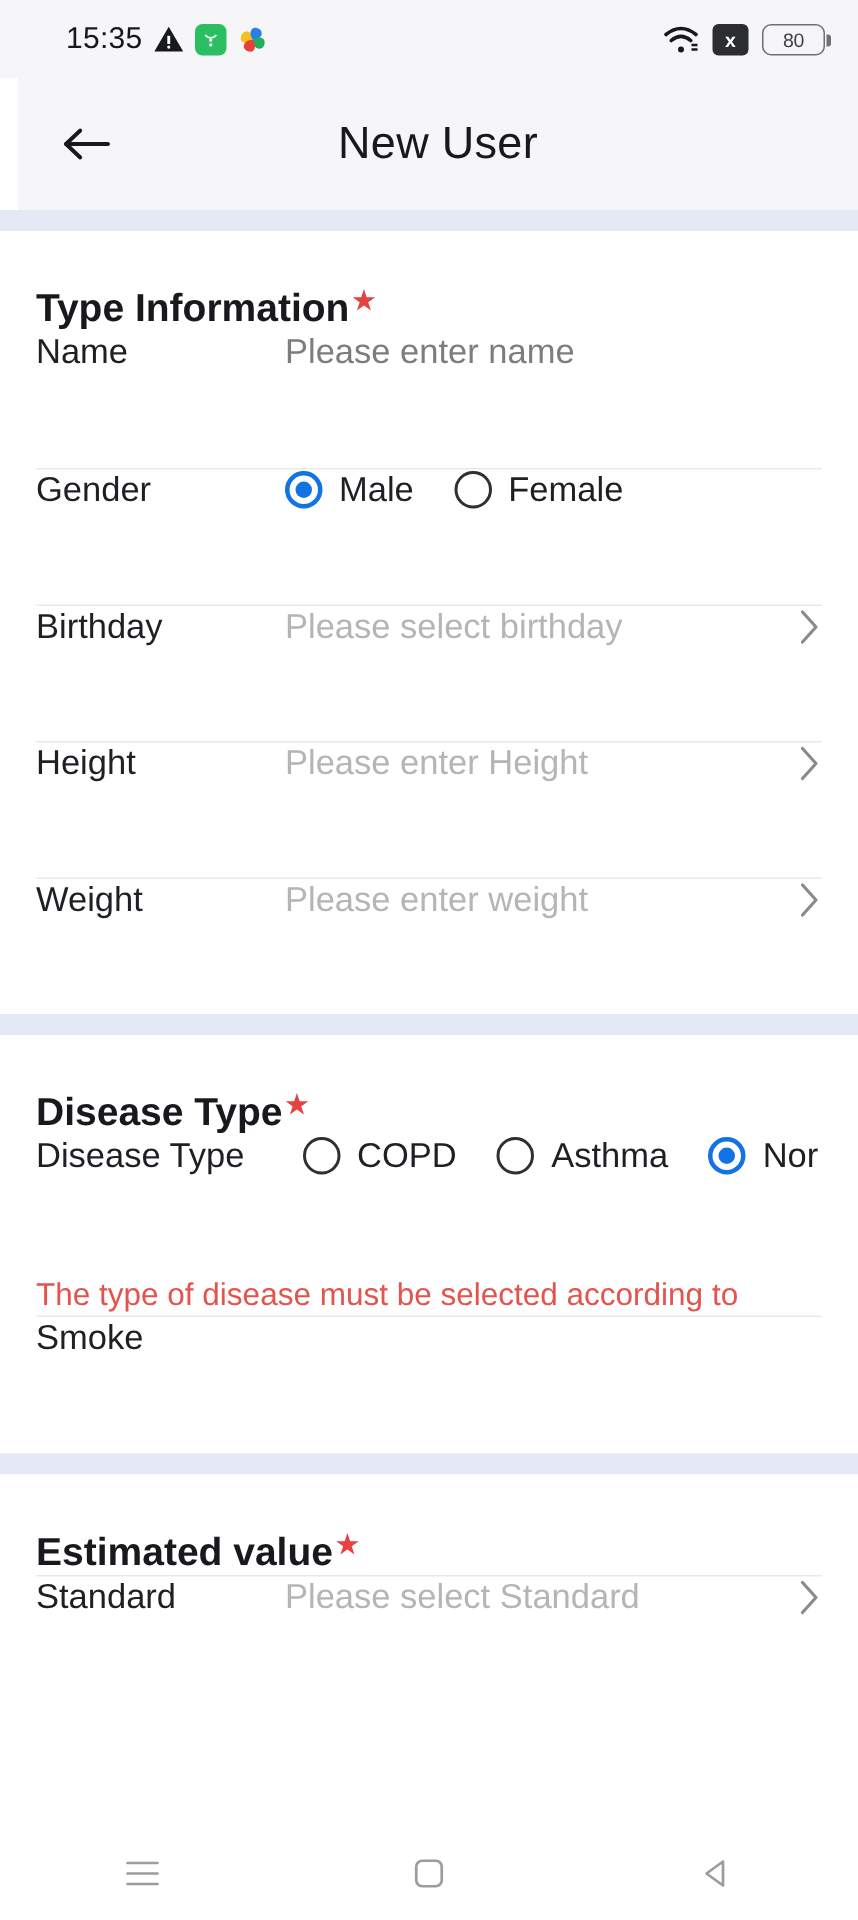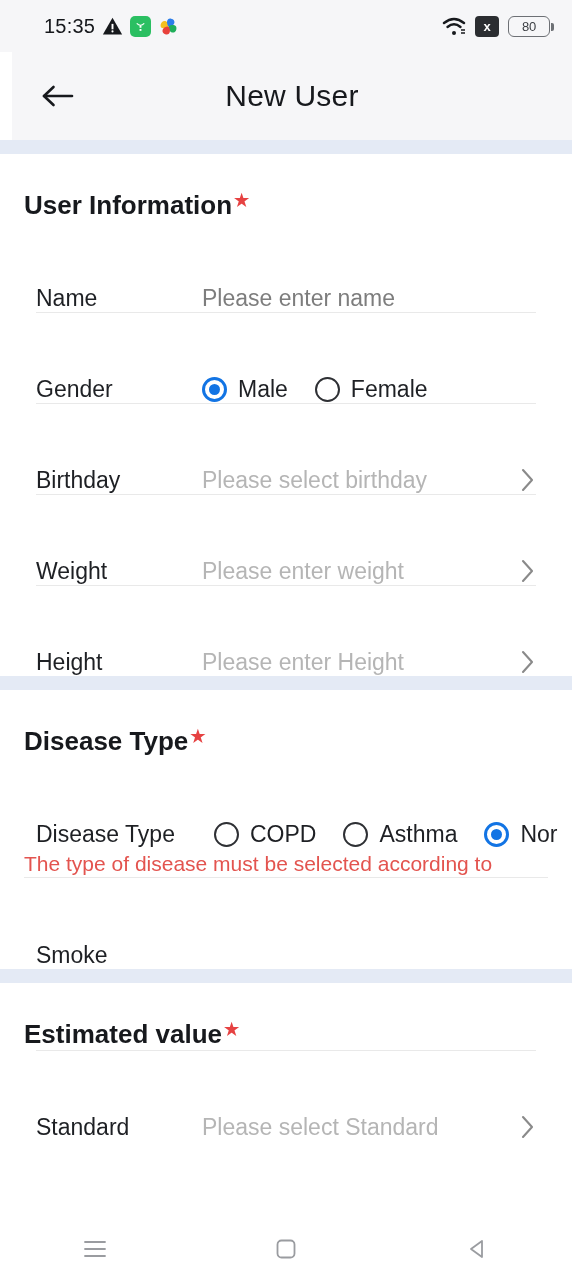--- a/index.html
+++ b/index.html
@@ -66,22 +66,22 @@
   
   .card{ background:#ffffff; }
   .section-head{
     font-size:26px; font-weight:bold; color:#17191d;
     padding:36px 0 0 24px; display:flex; align-items:flex-start;
   }
   .req-star{ color:#e64242; font-size:17px; margin-left:2px; line-height:1.25; }
 
   
   .row{
-    position:relative; display:flex; align-items:flex-end;
-    height:91px; margin:0 36px; 
+    position:relative; display:flex; align-items:flex-start;
+    height:91px; margin:0 24px; 
   }
   .row.divider{ border-top:1.3px solid #e9e9e9; }
   .row-label{
     font-size:23px; color:#1e2024; width:166px; flex:none;
   }
   .row-value{
     font-size:23px; color:#b5b5b5; flex:1;
   }
   .row-value.dark{ color:#7d7d7d; }
   .chev{
@@ -185,21 +185,21 @@
       </svg>
     </span>
   </div>
   <div class="appbar-title">New User</div>
 </div>
 
 <div class="band"></div>
 
 <div class="card">
   <div class="section-head">
-    <span>User Information</span>
+    <span>Type Information</span>
     <span class="req-star">★</span>
   </div>
 
   <div class="row">
     <span class="row-label">Name</span>
     <span class="row-value dark">Please enter name</span>
   </div>
 
   <div class="row divider">
     <span class="row-label">Gender</span>
@@ -219,38 +219,38 @@
     <span class="row-label">Birthday</span>
     <span class="row-value">Please select birthday</span>
     <span class="chev">
       <svg viewBox="0 0 15 26">
           <path d="M3 3 L12 13 L3 23" stroke="#8a8a8a" stroke-width="2.1" fill="none" stroke-linecap="round" stroke-linejoin="round"></path>
         </svg>
     </span>
   </div>
 
   <div class="row divider">
+    <span class="row-label">Height</span>
+    <span class="row-value">Please enter Height</span>
+    <span class="chev">
+      <svg viewBox="0 0 15 26">
+          <path d="M3 3 L12 13 L3 23" stroke="#8a8a8a" stroke-width="2.1" fill="none" stroke-linecap="round" stroke-linejoin="round"></path>
+        </svg>
+    </span>
+  </div>
+
+  <div class="row divider">
     <span class="row-label">Weight</span>
     <span class="row-value">Please enter weight</span>
     <span class="chev">
       <svg viewBox="0 0 15 26">
           <path d="M3 3 L12 13 L3 23" stroke="#8a8a8a" stroke-width="2.1" fill="none" stroke-linecap="round" stroke-linejoin="round"></path>
         </svg>
     </span>
   </div>
-
-  <div class="row divider">
-    <span class="row-label">Height</span>
-    <span class="row-value">Please enter Height</span>
-    <span class="chev">
-      <svg viewBox="0 0 15 26">
-          <path d="M3 3 L12 13 L3 23" stroke="#8a8a8a" stroke-width="2.1" fill="none" stroke-linecap="round" stroke-linejoin="round"></path>
-        </svg>
-    </span>
-  </div>
 </div>
 
 <div class="band"></div>
 
 <div class="card">
   <div class="section-head">
     <span>Disease Type</span>
     <span class="req-star">★</span>
   </div>
 

